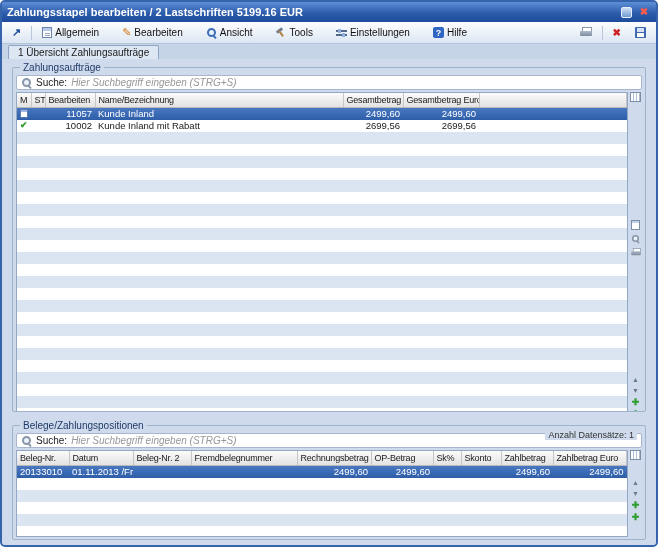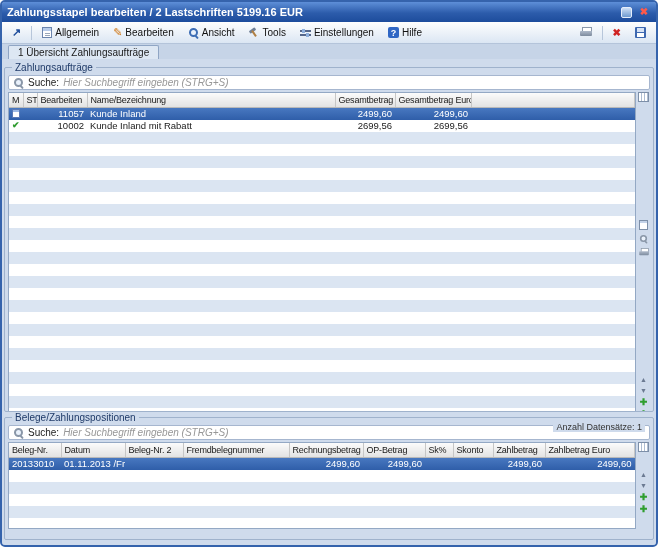--- a/index.html
+++ b/index.html
@@ -21,22 +21,22 @@
   .tbtn{display:inline-flex;align-items:center;gap:3px;padding:2px 5px;font:inherit;color:#111;
     background:transparent;border:1px solid transparent;border-radius:2px}
   .sep{width:1px;height:14px;background:#b7c6da;margin:0 2px}
   .spacer{flex:1}
   
   .tabstrip{height:17px;display:flex;align-items:flex-end;padding:6px 6px 0;background:#c6d4e7;
     border-bottom:1px solid #8fa5c4}
   .tab{position:relative;top:1px;padding:1px 9px 2px;font-size:10px;background:#dde7f3;
     border:1px solid #8fa5c4;border-bottom:1px solid #cfdbec;border-radius:2px 2px 0 0}
   
-  .content{position:absolute;top:57px;left:0;right:0;bottom:0;padding:3px 2px 5px;
-    display:flex;flex-direction:column;gap:0;background:#cfdbec}
+  .content{position:absolute;top:57px;left:0;right:0;bottom:0;padding:3px 10px 5px;
+    display:flex;flex-direction:column;gap:8px;background:#cfdbec}
   fieldset{border:1px solid #9fb2cc;border-radius:2px;background:#cfdbec;position:relative;
     padding:1px 3px 3px}
   legend{font-size:10px;color:#1f3a68;padding:0 3px;margin-left:4px}
   .fs1{height:350px;overflow:hidden}
   .fs2{flex:1;overflow:hidden}
   .count{position:absolute;top:-1px;right:8px;font-size:9px;color:#333;background:#cfdbec;padding:0 3px}
   
   .searchbar{display:flex;align-items:center;gap:4px;height:15px;margin:1px 0 2px;padding:0 4px;
     background:#fff;border:1px solid #a6b6cf;border-radius:2px;font-size:10px}
   .slabel{color:#222}
@@ -118,21 +118,21 @@
     <span class="winbtn">
         <span class="close-glyph glyph">✖</span>
       </span>
   </div>
 
   <div class="toolbar">
     <button class="tbtn">
         <span class="glyph g-jump">↗</span>
       </button>
     <span class="sep"></span>
-    <span style="display:inline-flex;gap:2px">
+    <span style="display:inline-flex;gap:11px">
         <button class="tbtn">
           <span class="icon i-form"></span>
           <span>Allgemein</span>
         </button>
         <button class="tbtn">
           <span class="glyph pencil-icon">✎</span>
           <span>Bearbeiten</span>
         </button>
         <button class="tbtn">
           <span class="icon i-mag"></span>

